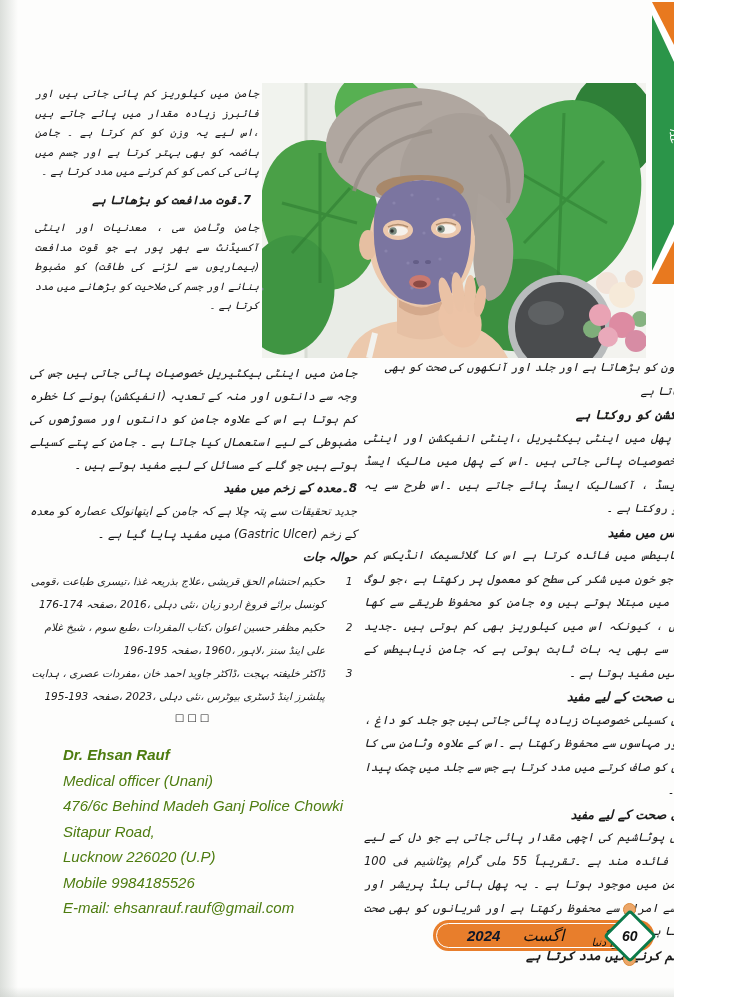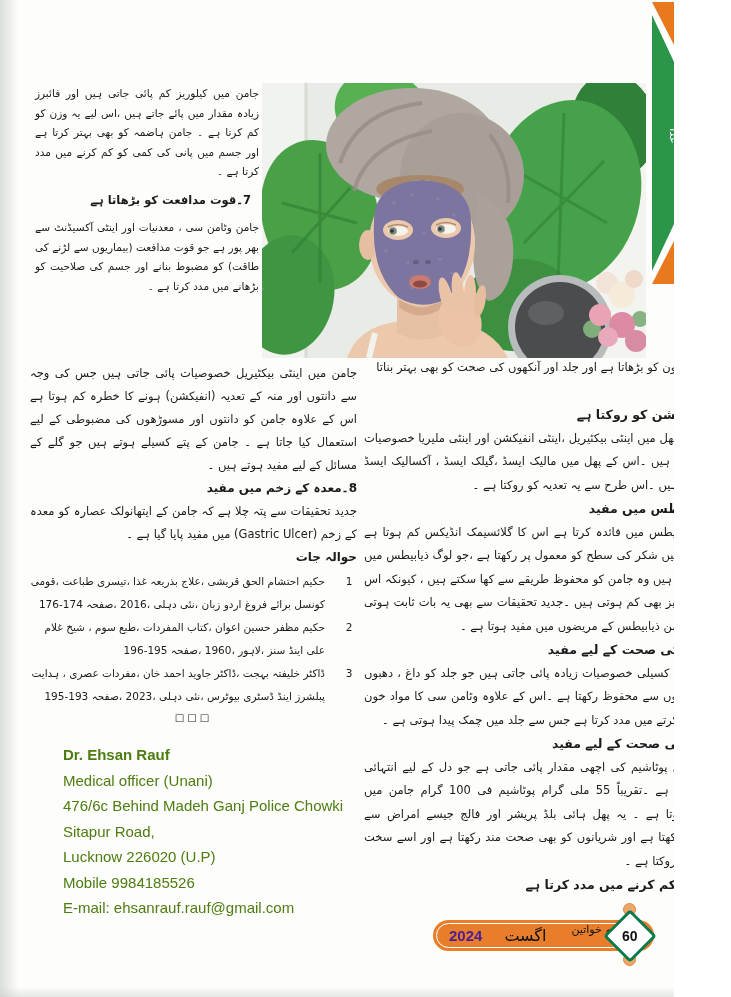--- a/index.html
+++ b/index.html
@@ -1,18 +1,19 @@
 <!DOCTYPE html>
 <html lang="ur"><head>
 <meta charset="utf-8">
 <style>
   html,body{margin:0;padding:0;background:#ffffff;}
   .page{
     position:relative;width:674px;height:997px;background:#fdfdfc;overflow:hidden;
     font-family:"DejaVu Sans",sans-serif;
+    font-style:italic;
   }
   
   .page::before{
     content:"";position:absolute;left:0;top:0;width:18px;height:100%;
     background:linear-gradient(to right,rgba(190,196,190,.55),rgba(255,255,255,0));
     z-index:5;pointer-events:none;
   }
   .page::after{
     content:"";position:absolute;left:0;bottom:0;width:100%;height:10px;
     background:linear-gradient(to top,rgba(200,205,200,.45),rgba(255,255,255,0));
@@ -63,21 +64,21 @@
 
   
   .footer{position:absolute;left:0;top:0;width:731px;height:997px;pointer-events:none;}
   .footer-pill{
     position:absolute;left:433px;top:920px;width:221px;height:31px;background:#E87E2C;border-radius:17px;
     display:flex;align-items:center;padding:0 14px;box-sizing:border-box;z-index:3;
   }
   .footer-pill::before{
     content:"";position:absolute;inset:3px;border:1.5px solid #ffffff;border-radius:14px;pointer-events:none;
   }
-  .pill-year{font-family:"Liberation Sans",sans-serif;font-weight:bold;font-size:15px;color:#4c1d95;margin-left:2px;}
+  .pill-year{font-family:"Liberation Sans",sans-serif;font-weight:bold;font-size:15px;color:#0f172a;margin-left:20px;}
   .pill-month{font-size:16px;color:#111;margin:0 0 0 22px;}
   .pill-mag{font-size:11px;color:#111;margin:0 0 0 18px;}
   .diamond-dot{
     position:absolute;width:13px;height:13px;border-radius:50%;
     background:#ECA668;border:1px solid #DB8A3C;box-sizing:border-box;z-index:4;
   }
   .dot-top{left:623px;top:903px;}
   .dot-bottom{left:623px;top:953px;}
   .footer-diamond{
     position:absolute;left:611px;top:917px;width:38px;height:38px;background:#ffffff;

